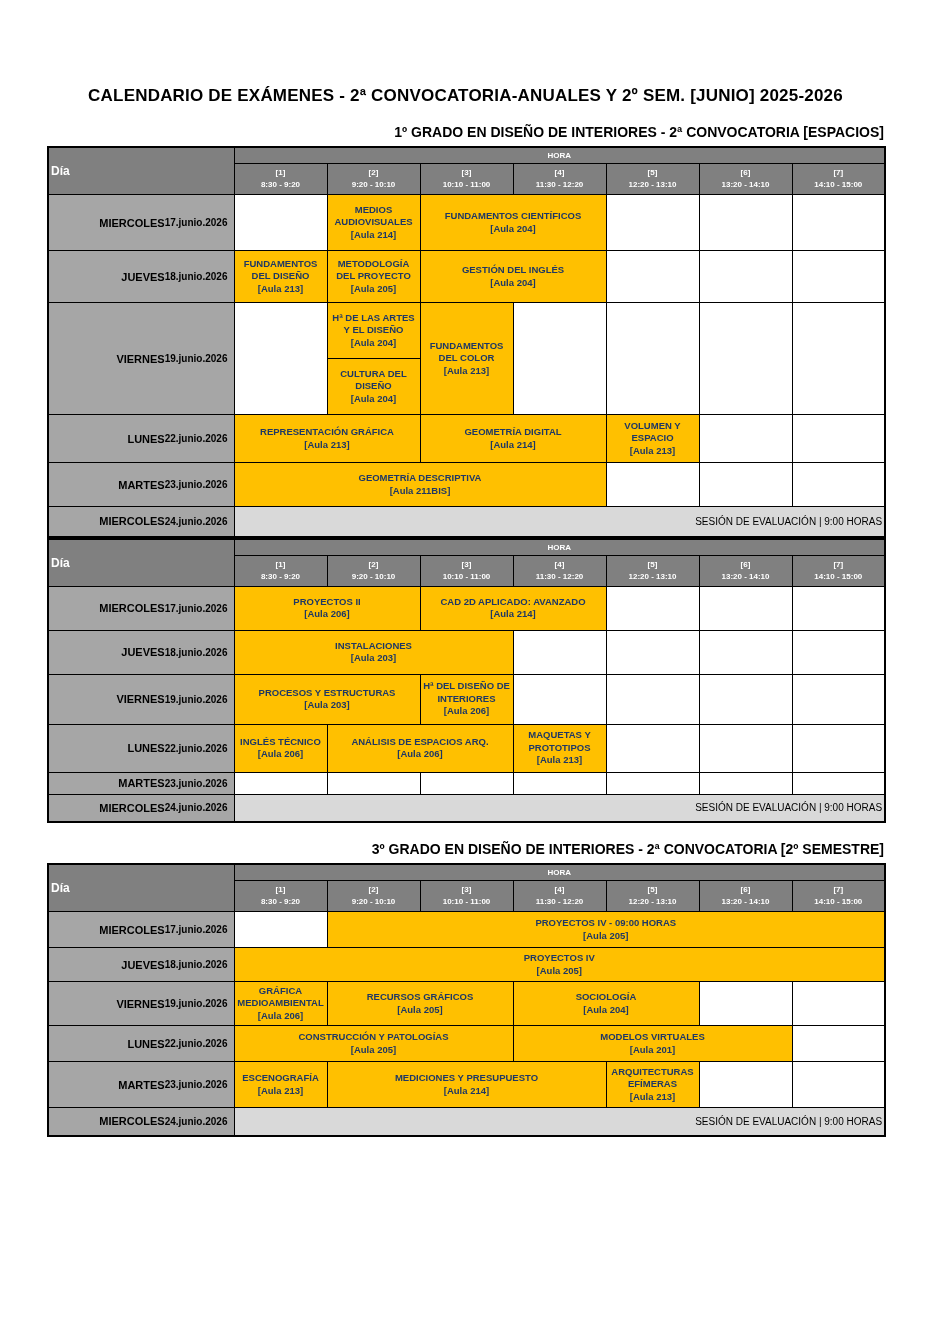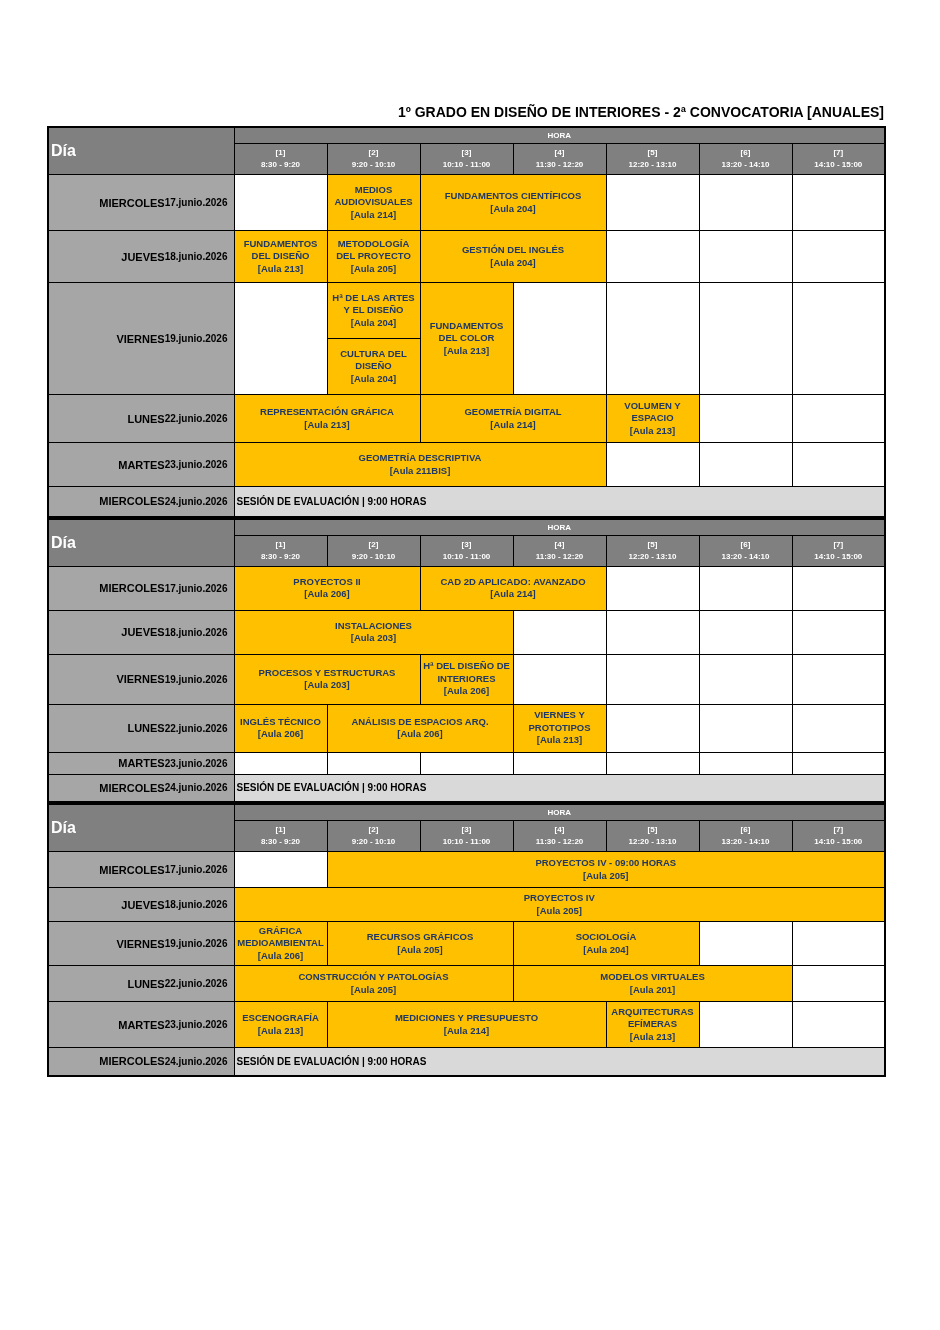--- a/index.html
+++ b/index.html
@@ -50,21 +50,21 @@
     background: var(--header-bg);
     color: #fff;
     font-size: 8px;
     font-weight: bold;
     height: 13px;
     text-align: center;
   }
   th.dia-header {
     background: var(--header-bg);
     color: #fff;
-    font-size: 16px;
+    font-size: 12px;
     font-weight: bold;
     text-align: left;
     padding-left: 6px;
   }
   th.time-header {
     background: var(--header-bg);
     color: #fff;
     font-size: 8px;
     font-weight: bold;
     height: 28px;
@@ -98,31 +98,32 @@
     text-align: center;
     line-height: 1.3;
   }
   td.empty-cell {
     background: #ffffff;
   }
   td.session-cell {
     background: var(--session-bg);
     color: #000;
     font-size: 10px;
-    font-weight: bold;
-    text-align: left;
+    font-weight: normal;
+    text-align: right;
   }
 </style>
 </head>
 <body>
 
 <div class="page">
   <div class="doc">
+    <div class="page-title">CALENDARIO DE EXÁMENES - 2ª CONVOCATORIA-ANUALES Y 2º SEM. [JUNIO] 2025-2026</div>
     <div id="tables">
-        <div class="table-title">1º GRADO EN DISEÑO DE INTERIORES - 2ª CONVOCATORIA  [ANUALES]</div>
+        <div class="table-title">1º GRADO EN DISEÑO DE INTERIORES - 2ª CONVOCATORIA  [ESPACIOS]</div>
         <table class="exam-table">
           <colgroup>
             <col style="width: 186px;">
             <col style="width: 93px;">
             <col style="width: 93px;">
             <col style="width: 93px;">
             <col style="width: 93px;">
             <col style="width: 93px;">
             <col style="width: 93px;">
             <col style="width: 93px;">
@@ -394,21 +395,21 @@
               </td>
               <td class="exam-cell">
                 <div class="exam-name">INGLÉS TÉCNICO</div>
                 <div class="exam-room">[Aula 206]</div>
               </td>
               <td class="exam-cell" colspan="2">
                 <div class="exam-name">ANÁLISIS DE ESPACIOS ARQ.</div>
                 <div class="exam-room">[Aula 206]</div>
               </td>
               <td class="exam-cell">
-                <div class="exam-name">VIERNES Y PROTOTIPOS</div>
+                <div class="exam-name">MAQUETAS Y PROTOTIPOS</div>
                 <div class="exam-room">[Aula 213]</div>
               </td>
               <td class="empty-cell"></td>
               <td class="empty-cell"></td>
               <td class="empty-cell"></td>
             </tr>
             <tr style="height: 22px;">
               <td class="day-cell">
                 <div class="day-inner">
                   <span class="day-name">MARTES</span>
@@ -427,20 +428,21 @@
               <td class="day-cell">
                 <div class="day-inner">
                   <span class="day-name">MIERCOLES</span>
                   <span class="day-date">24.junio.2026</span>
                 </div>
               </td>
               <td class="session-cell" colspan="7">SESIÓN DE EVALUACIÓN | 9:00 HORAS</td>
             </tr>
           </tbody>
         </table>
+        <div class="table-title">3º GRADO EN DISEÑO DE INTERIORES - 2ª CONVOCATORIA [2º SEMESTRE]</div>
         <table class="exam-table">
           <colgroup>
             <col style="width: 186px;">
             <col style="width: 93px;">
             <col style="width: 93px;">
             <col style="width: 93px;">
             <col style="width: 93px;">
             <col style="width: 93px;">
             <col style="width: 93px;">
             <col style="width: 93px;">

